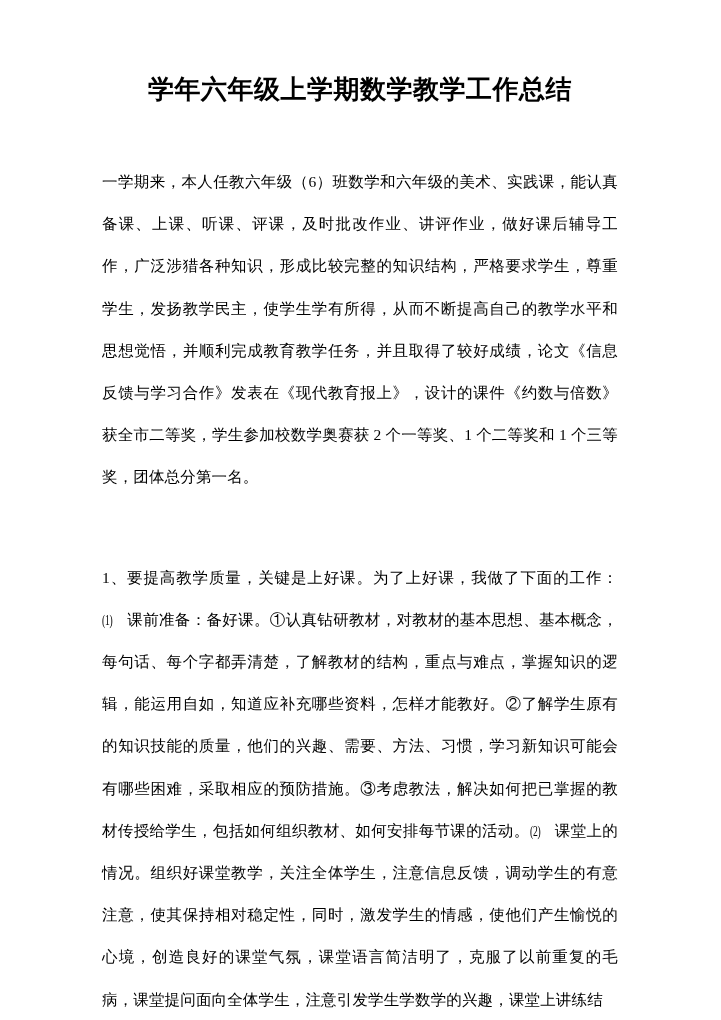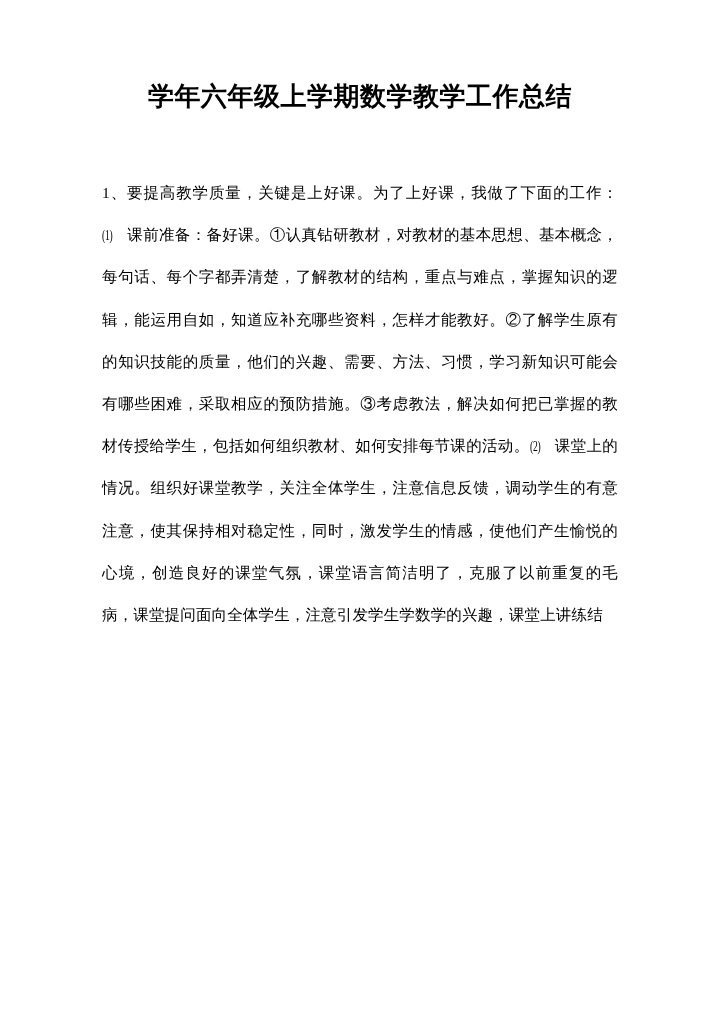--- a/index.html
+++ b/index.html
@@ -25,22 +25,22 @@
     left: 102px;
     top: 0;
     width: 516px;
   }
   .doc-title {
     font-size: 26px;
     font-weight: bold;
     text-align: center;
     letter-spacing: 0.5px;
     line-height: 34px;
-    margin: 0;
-    padding-top: 80px;
+    margin: 16px;
+    padding-top: 57px;
     white-space: nowrap;
   }
   .para {
     font-size: 15.5px;
     line-height: 42.2px;
     text-align: justify;
     text-justify: inter-ideograph;
     margin: 0;
     letter-spacing: 0.15px;
   }
@@ -67,20 +67,21 @@
 </style>
 </head>
 <body>
 
 <div class="page">
 
   <div class="doc-body">
 
     <h1 class="doc-title">学年六年级上学期数学教学工作总结</h1>
 
+    <p class="para first-block">一学期来，本人任教六年级（6）班数学和六年级的美术、实践课，能认真备课、上课、听课、评课，及时批改作业、讲评作业，做好课后辅导工作，广泛涉猎各种知识，形成比较完整的知识结构，严格要求学生，尊重学生，发扬教学民主，使学生学有所得，从而不断提高自己的教学水平和思想觉悟，并顺利完成教育教学任务，并且取得了较好成绩，论文《信息反馈与学习合作》发表在《现代教育报上》，设计的课件《约数与倍数》获全市二等奖，学生参加校数学奥赛获 2 个一等奖、1 个二等奖和 1 个三等奖，团体总分第一名。</p>
 
 
     <div class="spacer-line tall"></div>
 
     <p class="para"><span>1、要提高教学质量，关键是上好课。为了上好课，我做了下面的工作：</span><span class="narrow-num">(1)</span><span>课前准备：备好课。①认真钻研教材，对教材的基本思想、基本概念，每句话、每个字都弄清楚，了解教材的结构，重点与难点，掌握知识的逻辑，能运用自如，知道应补充哪些资料，怎样才能教好。②了解学生原有的知识技能的质量，他们的兴趣、需要、方法、习惯，学习新知识可能会有哪些困难，采取相应的预防措施。</span><span>③考虑教法，解决如何把已掌握的教材传授给学生，包括如何组织教材、如何安排每节课的活动。</span><span class="narrow-num">(2)</span><span>课堂上的情况。组织好课堂教学，关注全体学生，注意信息反馈，调动学生的有意注意，使其保持相对稳定性，同时，激发学生的情感，使他们产生愉悦的心境，创造良好的课堂气氛，课堂语言简洁明了，克服了以前重复的毛病，课堂提问面向全体学生，注意引发学生学数学的兴趣，课堂上讲练结</span></p>
 
   </div>
 
 </div>
 

